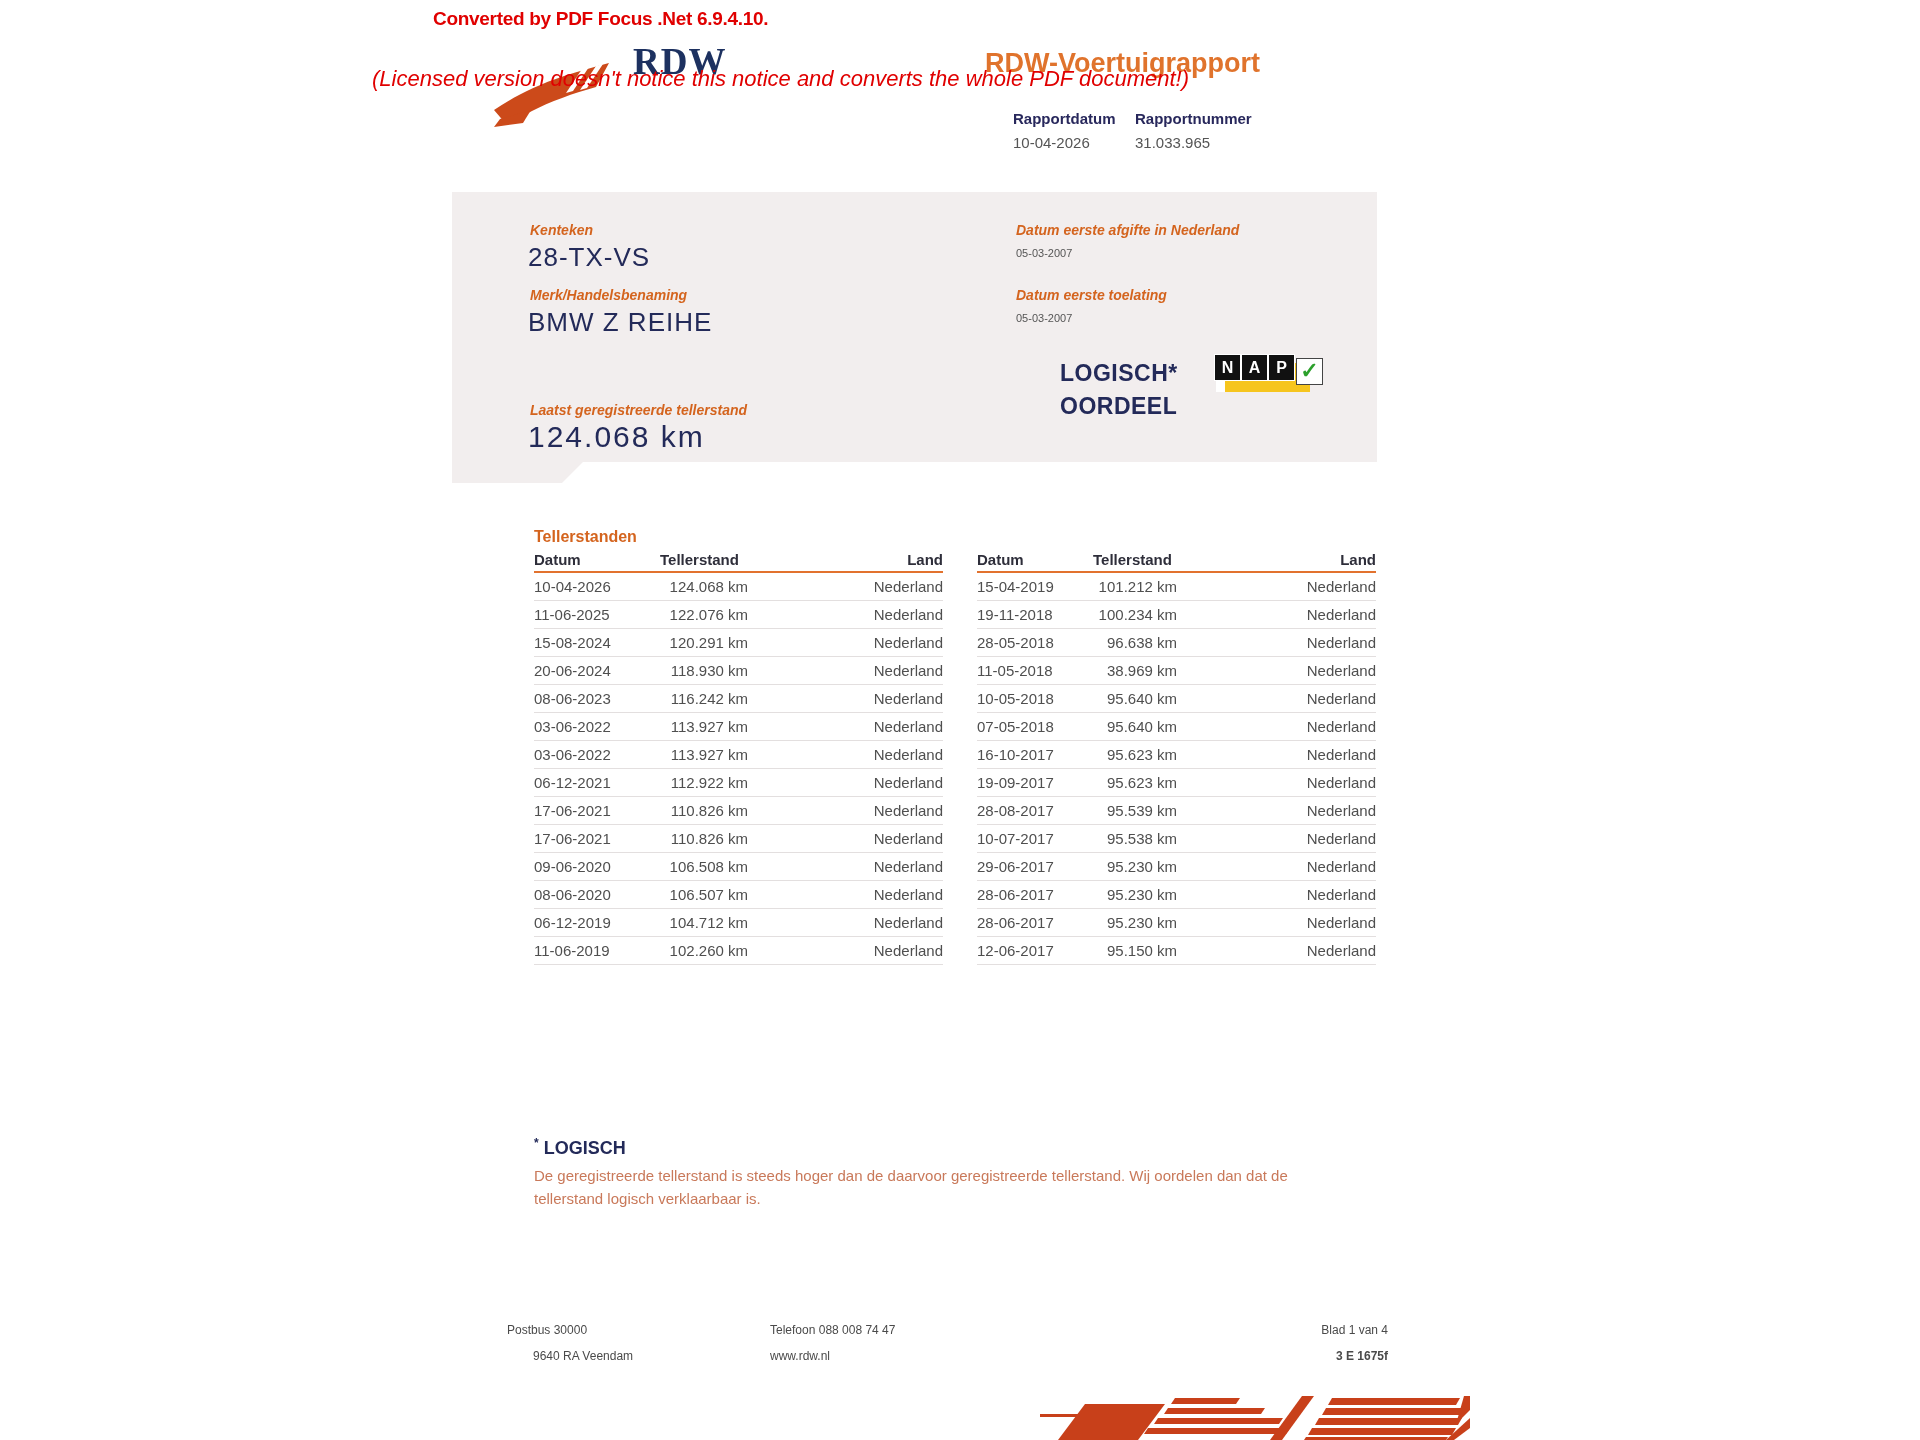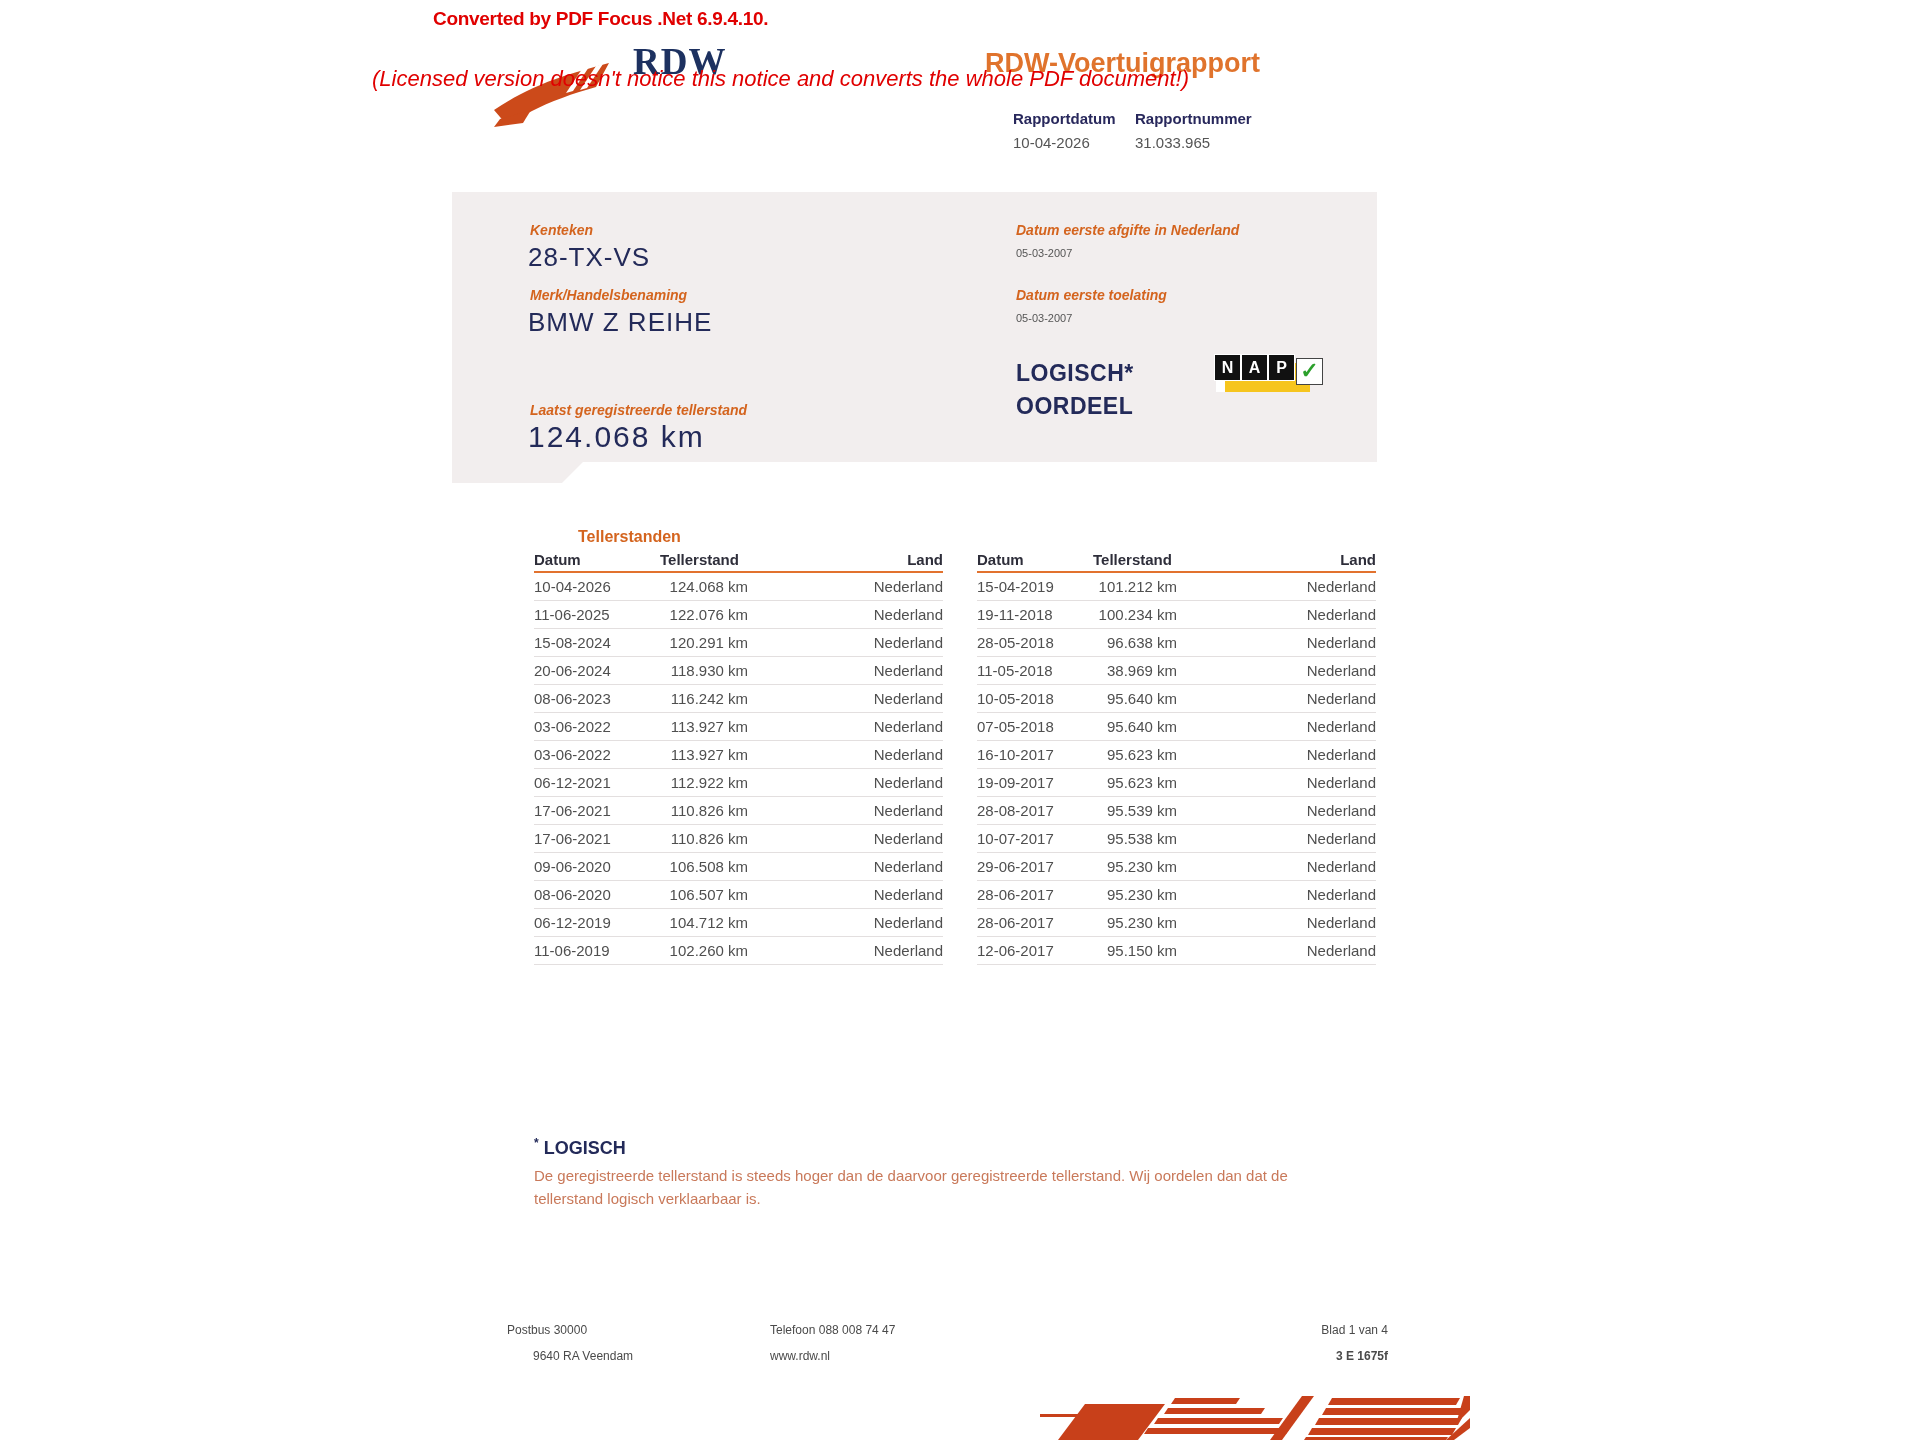--- a/index.html
+++ b/index.html
@@ -21,33 +21,33 @@
   .ml1{left:1013px;top:110px;} .ml2{left:1135px;top:110px;}
   .mv1{left:1013px;top:134px;} .mv2{left:1135px;top:134px;}
 
   
   .panel{left:452px;top:192px;width:925px;height:291px;background:#f2eeee;
          clip-path:polygon(0 0,925px 0,925px 270px,131px 270px,110px 291px,0 291px);}
   .panel .lbl{position:absolute;font-size:14px;font-weight:bold;color:#d4641e;white-space:nowrap;font-style:italic;}
   .panel .big{position:absolute;font-size:26px;color:#232a59;letter-spacing:1px;white-space:nowrap;}
   .panel .huge{position:absolute;font-size:30px;color:#232a59;letter-spacing:2px;white-space:nowrap;}
   .panel .val{position:absolute;font-size:11px;color:#555;white-space:nowrap;}
-  .panel .oordeel{position:absolute;font-size:23px;font-weight:bold;color:#232a59;letter-spacing:0.5px;white-space:nowrap;}
+  .panel .oordeel{position:absolute;font-size:23px;font-weight:bold;color:#232a59;letter-spacing:0.5px;white-space:nowrap;margin-left:44px;}
 
   
   .nap{position:absolute;left:762px;top:160px;width:110px;height:44px;}
   .nap-yellow{position:absolute;left:2px;top:11px;width:94px;height:29px;background:#f6c51e;}
   .nap-notch{position:absolute;left:2px;top:29px;width:9px;height:11px;background:#fff;}
   .nap-sq{position:absolute;top:2px;width:25px;height:25px;background:#111;color:#fff;
           font-weight:bold;font-size:16px;text-align:center;line-height:25px;border:1px solid #fff;}
   .nap-check{position:absolute;left:82px;top:6px;width:25px;height:25px;background:#fff;border:1px solid #444;
              color:#2ca02c;font-weight:bold;font-size:22px;text-align:center;line-height:24px;}
 
   
-  .section-title{left:534px;top:528px;font-size:16px;font-weight:bold;color:#d4641e;margin-left:44px;}
+  .section-title{left:534px;top:528px;font-size:16px;font-weight:bold;color:#d4641e;}
   .tbl{position:absolute;top:549px;}
   .tbl-l{left:534px;width:409px;}
   .tbl-r{left:977px;width:399px;}
   .t-head,.t-row{display:grid;align-items:center;}
   .tbl-l .t-head,.tbl-l .t-row{grid-template-columns:126px 88px 1fr;}
   .tbl-r .t-head,.tbl-r .t-row{grid-template-columns:116px 84px 1fr;}
   .t-head{height:22px;line-height:20px;border-bottom:2px solid #e2722e;font-weight:bold;color:#2e2e3a;font-size:15px;}
   .t-row{height:28px;line-height:27px;border-bottom:1px solid #e3dfdf;font-size:15px;color:#4f4f4f;box-sizing:border-box;}
   .t-row .c1{text-align:right;}
   .t-head .c2,.t-row .c2{text-align:right;}

